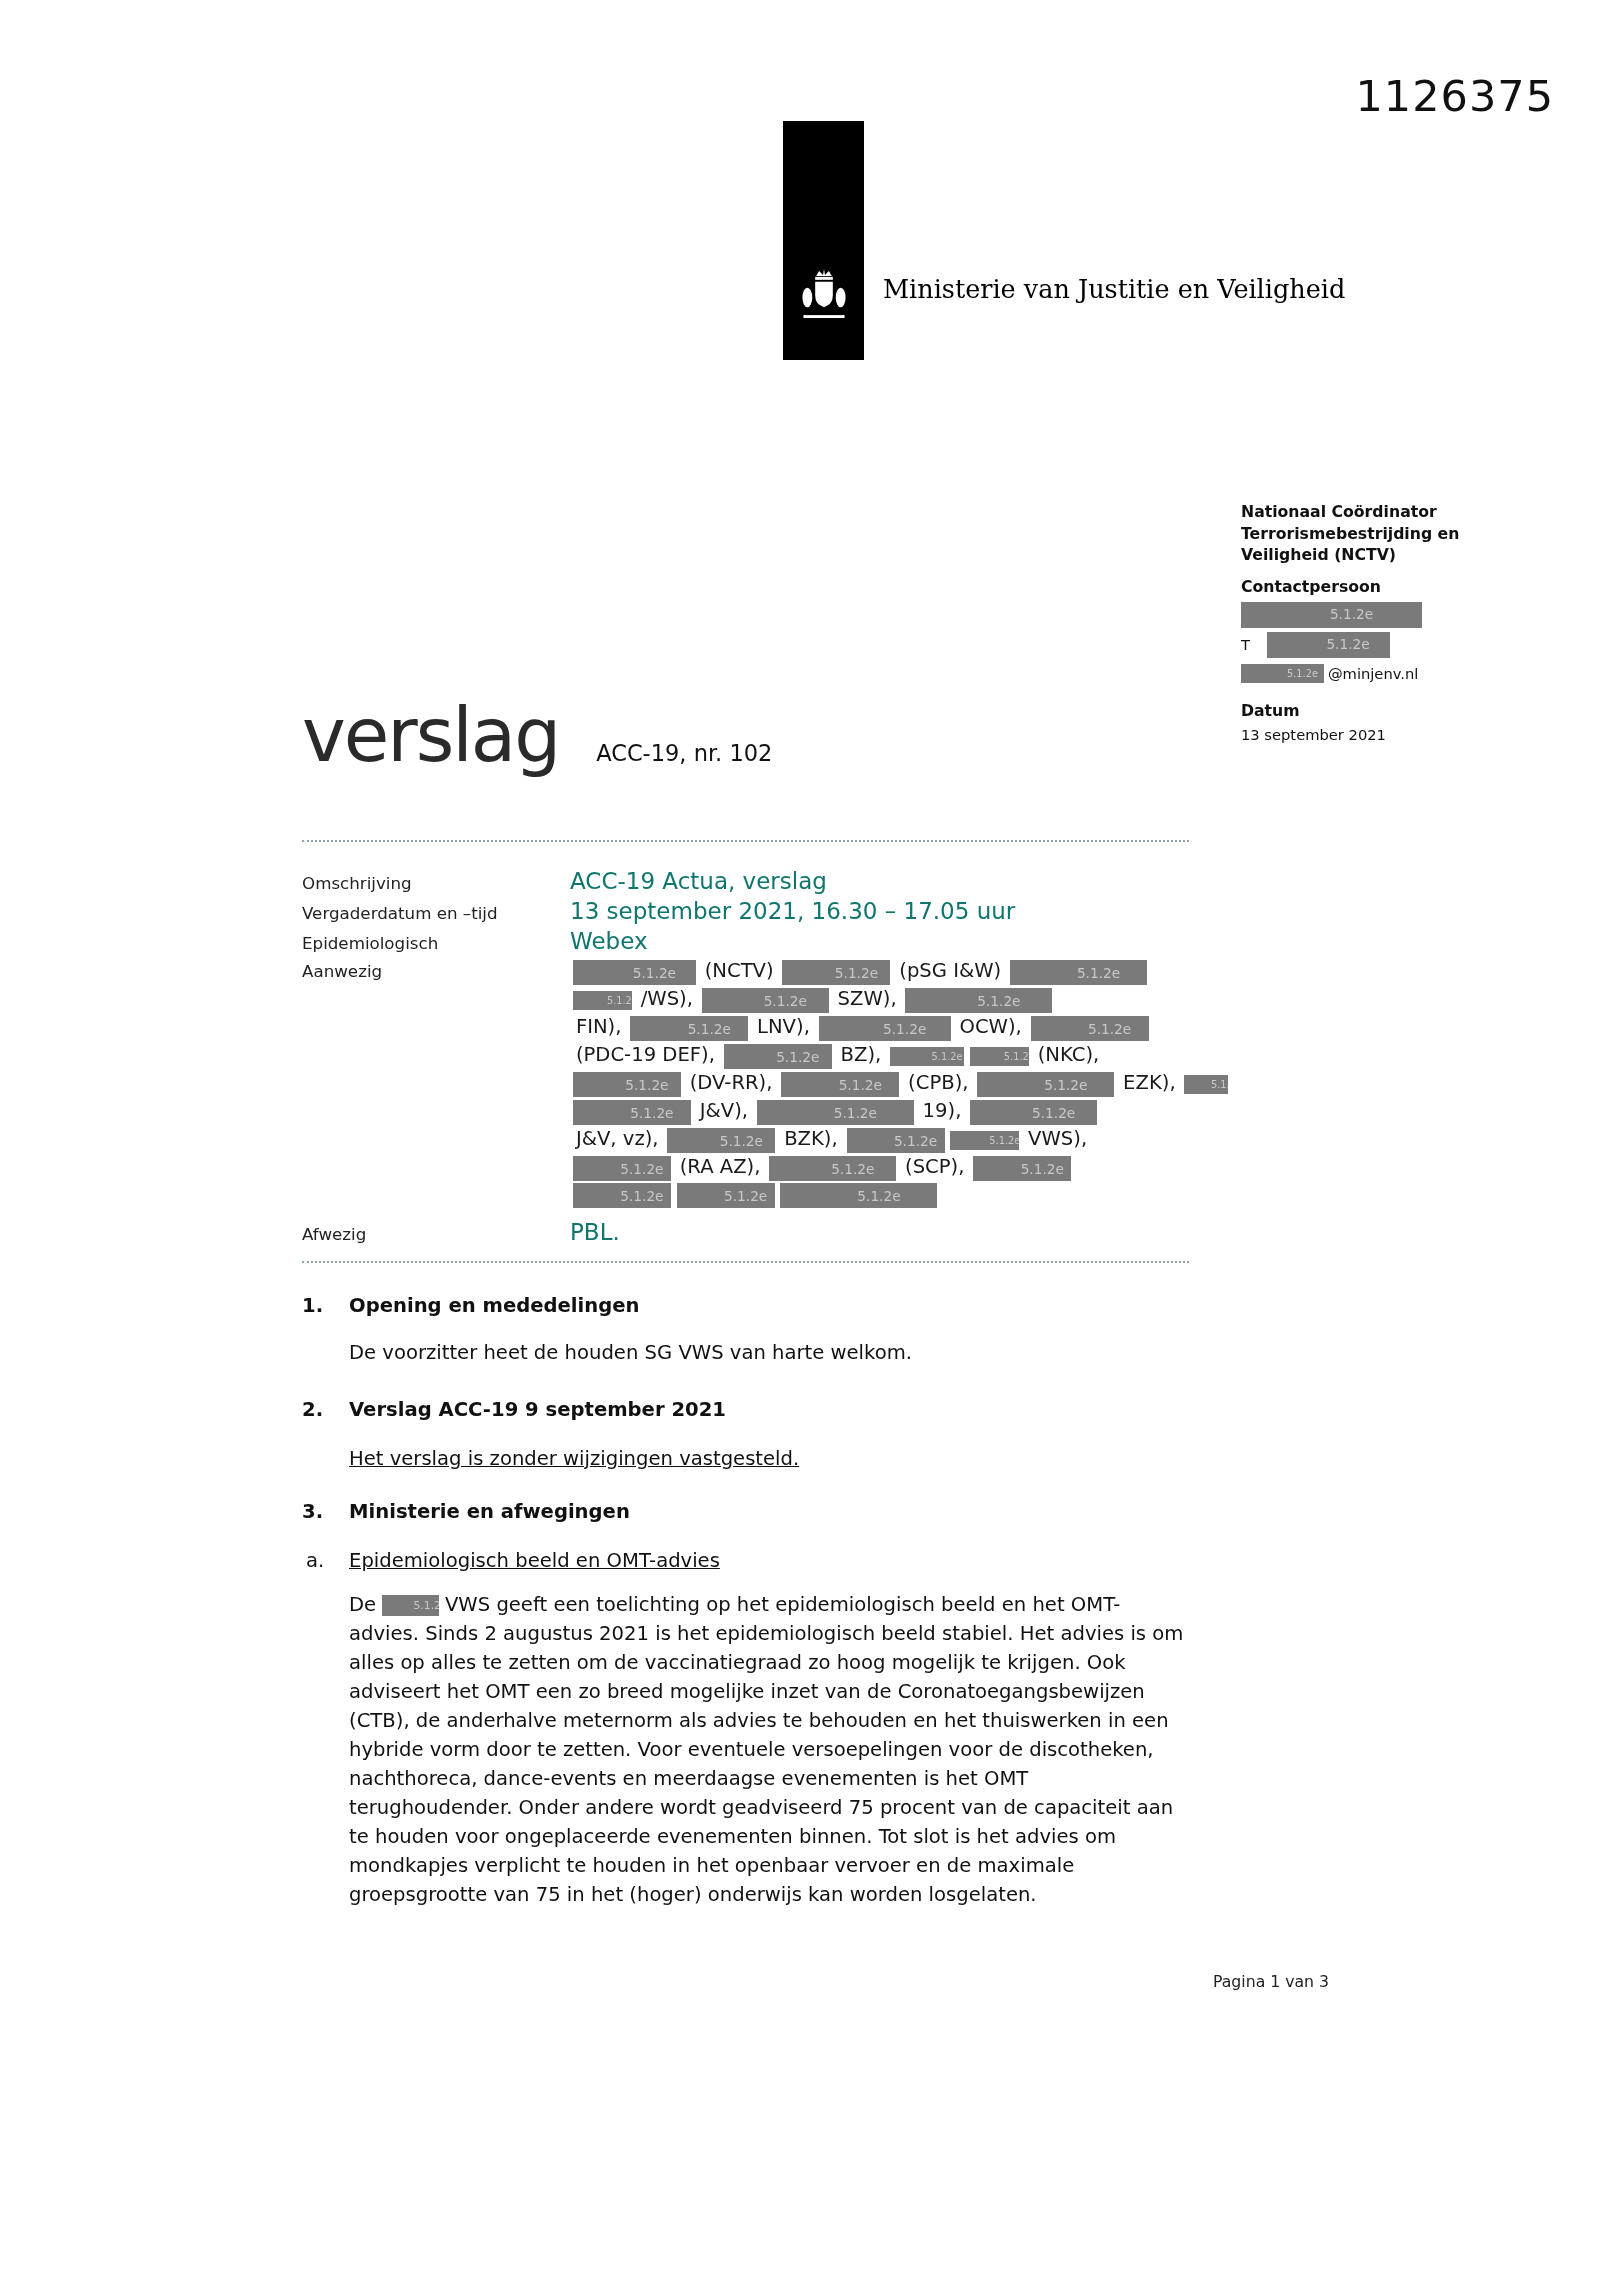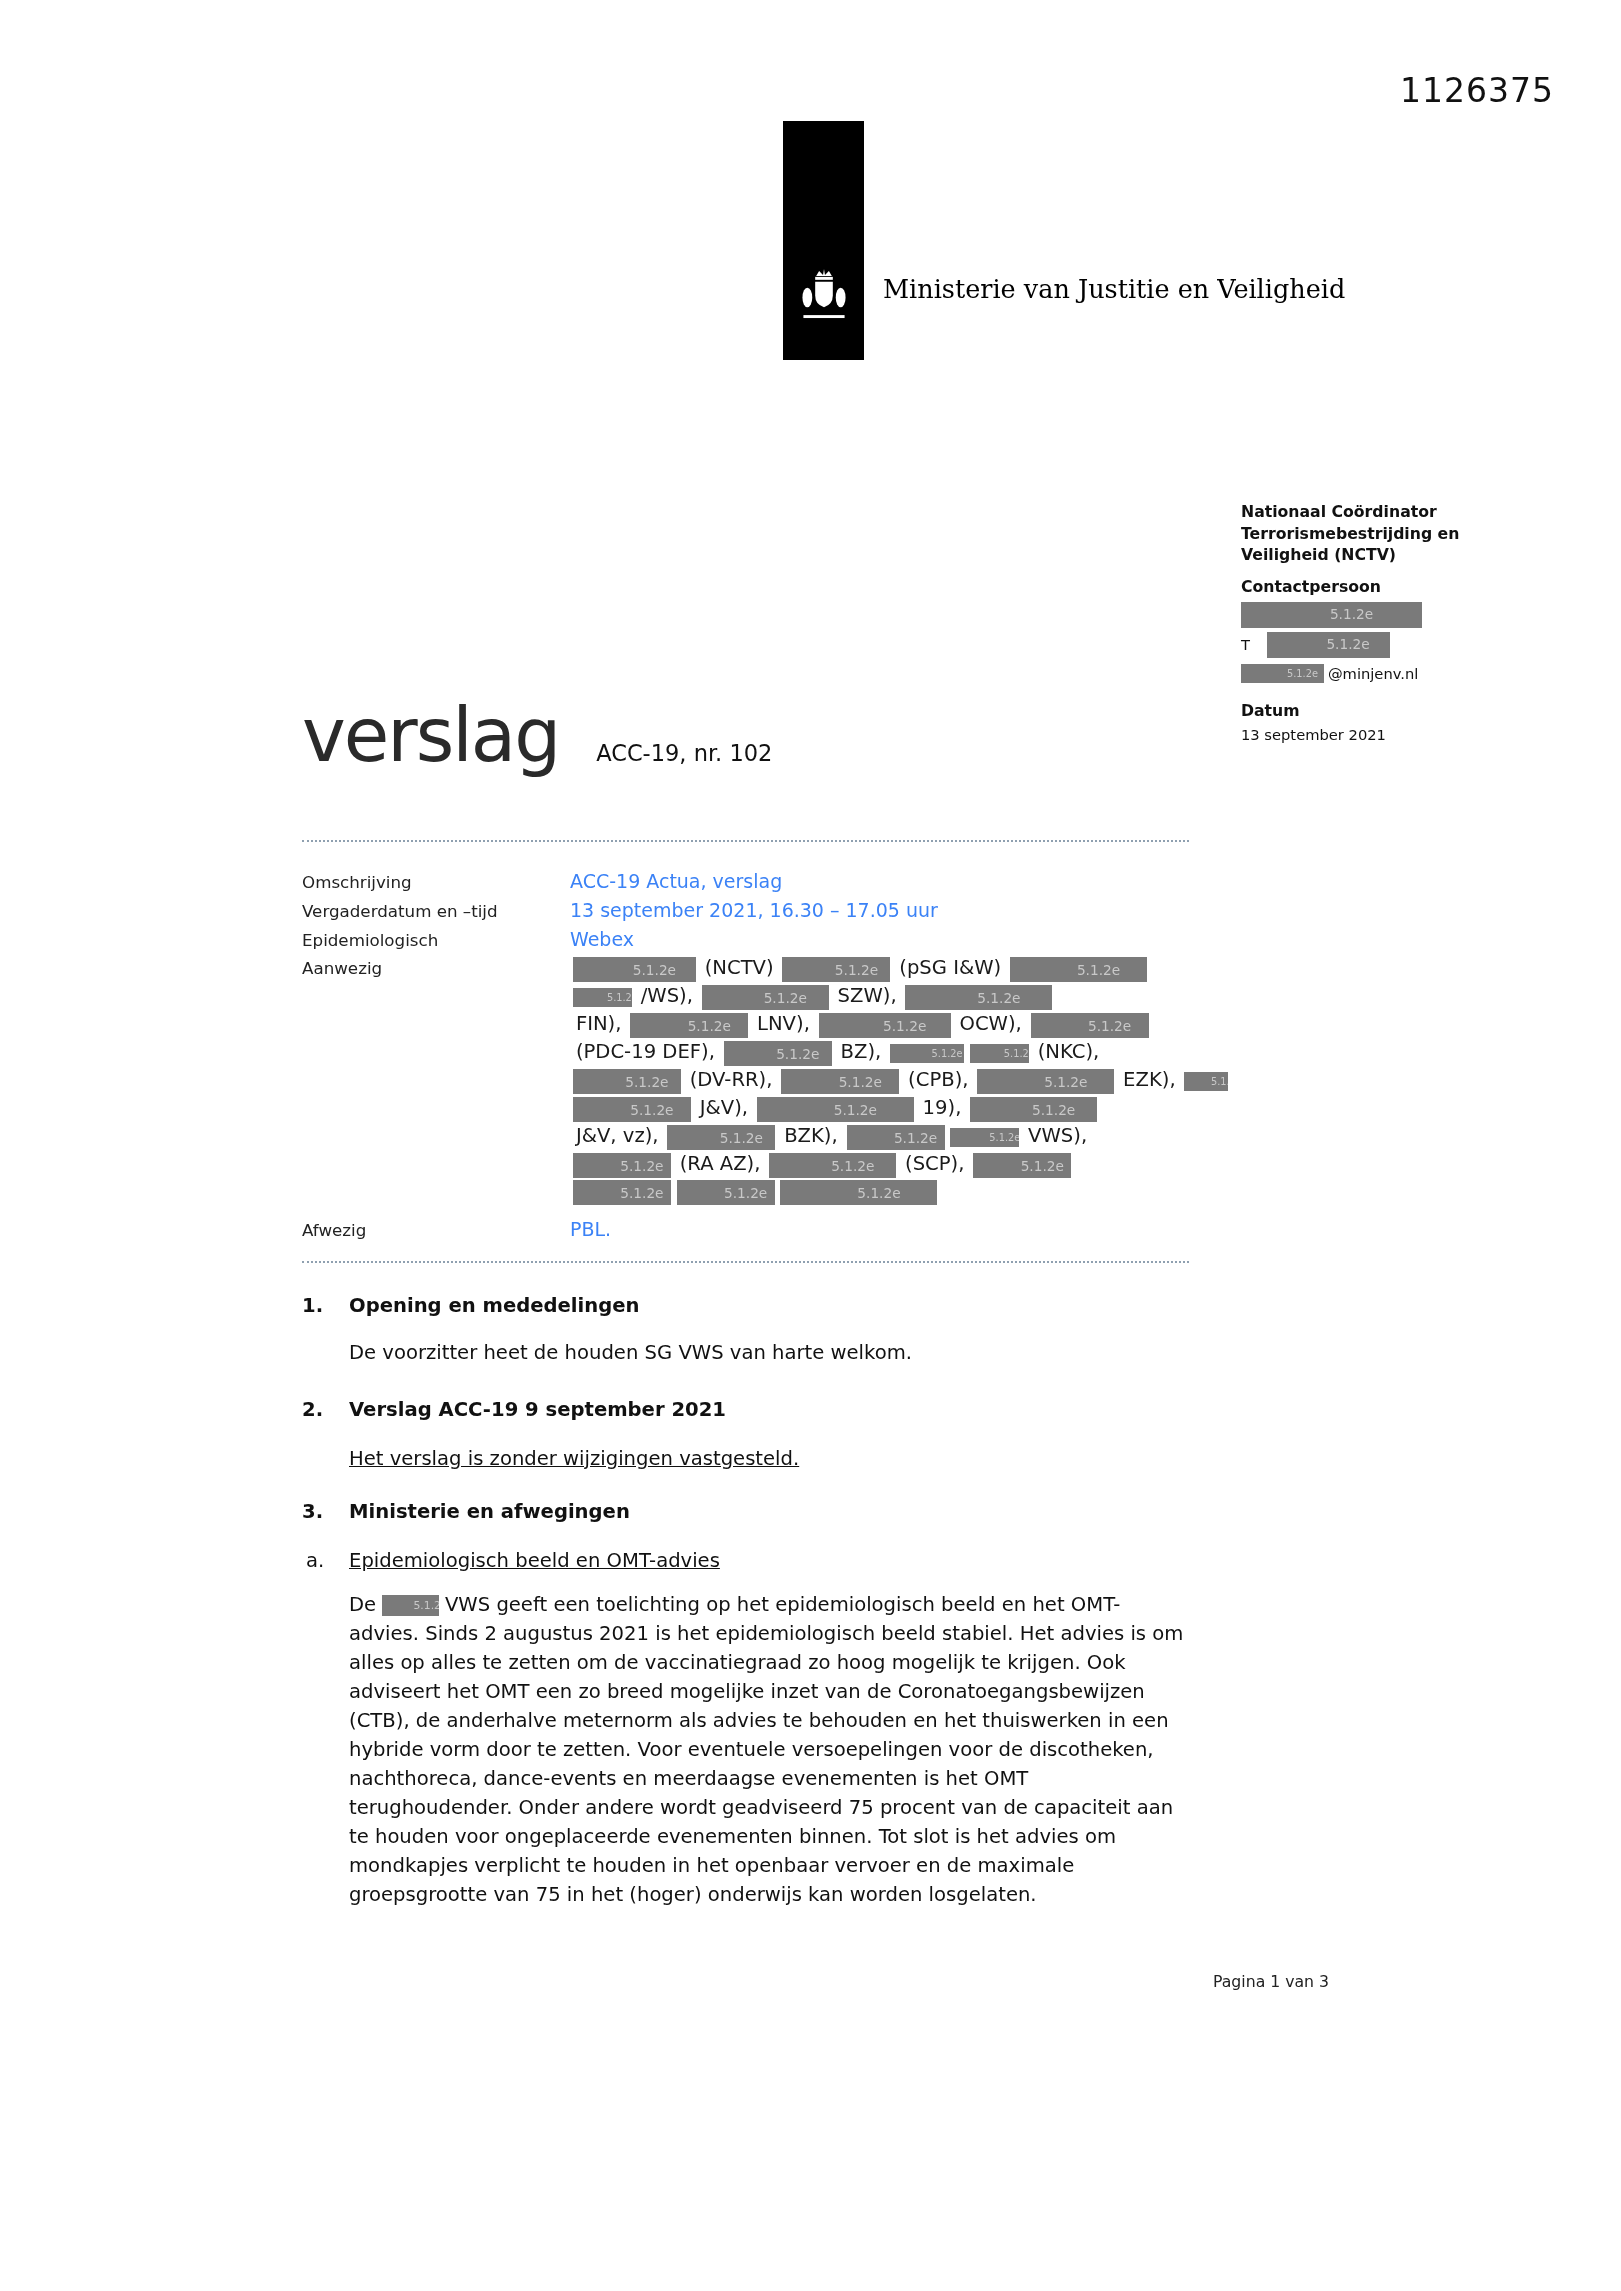--- a/index.html
+++ b/index.html
@@ -1,21 +1,21 @@
 <!DOCTYPE html>
 <html><head>
 <meta charset="utf-8">
 <style>
   * { margin:0; padding:0; box-sizing:border-box; }
   html,body { background:#ffffff; }
   body { font-family:"DejaVu Sans","Liberation Sans",sans-serif; }
   .page { position:relative; width:1621px; height:2292px; background:#ffffff; color:#1a1a1a; overflow:hidden; }
   .bold { font-weight:bold; }
 
-  .doc-number { position:absolute; top:71px; right:67px; font-size:33px; letter-spacing:1px; color:#111; }
+  .doc-number { position:absolute; top:71px; right:67px; font-size:43px; letter-spacing:1px; color:#111; }
 
   .ribbon { position:absolute; left:783px; top:121px; width:81px; height:239px; background:#000; }
   .emblem { position:absolute; left:50%; transform:translateX(-50%); top:147px; }
   .ministry { position:absolute; left:883px; top:274px; font-family:"DejaVu Serif","Liberation Serif",serif; font-size:25.5px; color:#000; }
 
   .contact { position:absolute; left:1241px; top:501px; width:343px; font-size:15.7px; line-height:21.6px; color:#111; }
   .contact .crow { margin-top:4.9px; display:flex; align-items:center; }
   .contact .spacer10 { height:9.8px; }
   .contact .spacer16 { height:15.7px; }
   .contact .tpfx { display:inline-block; width:25.5px; font-size:14.7px; }
@@ -32,21 +32,21 @@
   .title { font-size:74px; color:#2a2a2a; letter-spacing:-2px; }
   .subtitle { font-size:22.5px; margin-left:37px; color:#111; }
 
   .dotted { position:absolute; left:302px; width:887px; border-top:2px dotted #8fa0b0; }
   .l1 { top:840px; } .l2 { top:1261px; }
 
   .meta { position:absolute; left:302px; top:867px; width:902px; }
   .meta-row { display:flex; align-items:baseline; line-height:28px; }
   .meta-row.top { align-items:flex-start; }
   .meta-label { flex:0 0 268px; font-size:16.7px; color:#222; }
-  .meta-value { font-size:19px; color:#3b82f6; }
+  .meta-value { font-size:23px; color:#0f766e; }
   .attendees { flex:1; }
   .att-line { height:28px; line-height:28px; white-space:nowrap; }
   .att-line .att-text { font-size:19.6px; margin:0 5.9px; }
   .att-line .redaction { margin:0 2.9px; }
   .afwezig-row { margin-top:8.8px; }
 
   .sec-heading { position:absolute; left:302px; display:flex; font-size:19.6px; font-weight:bold; color:#111; }
   .sec-num { width:47px; }
   .sec-body { position:absolute; left:349px; font-size:19.6px; color:#111; }
   .s1h { top:1294px; } .s1b { top:1341px; }

